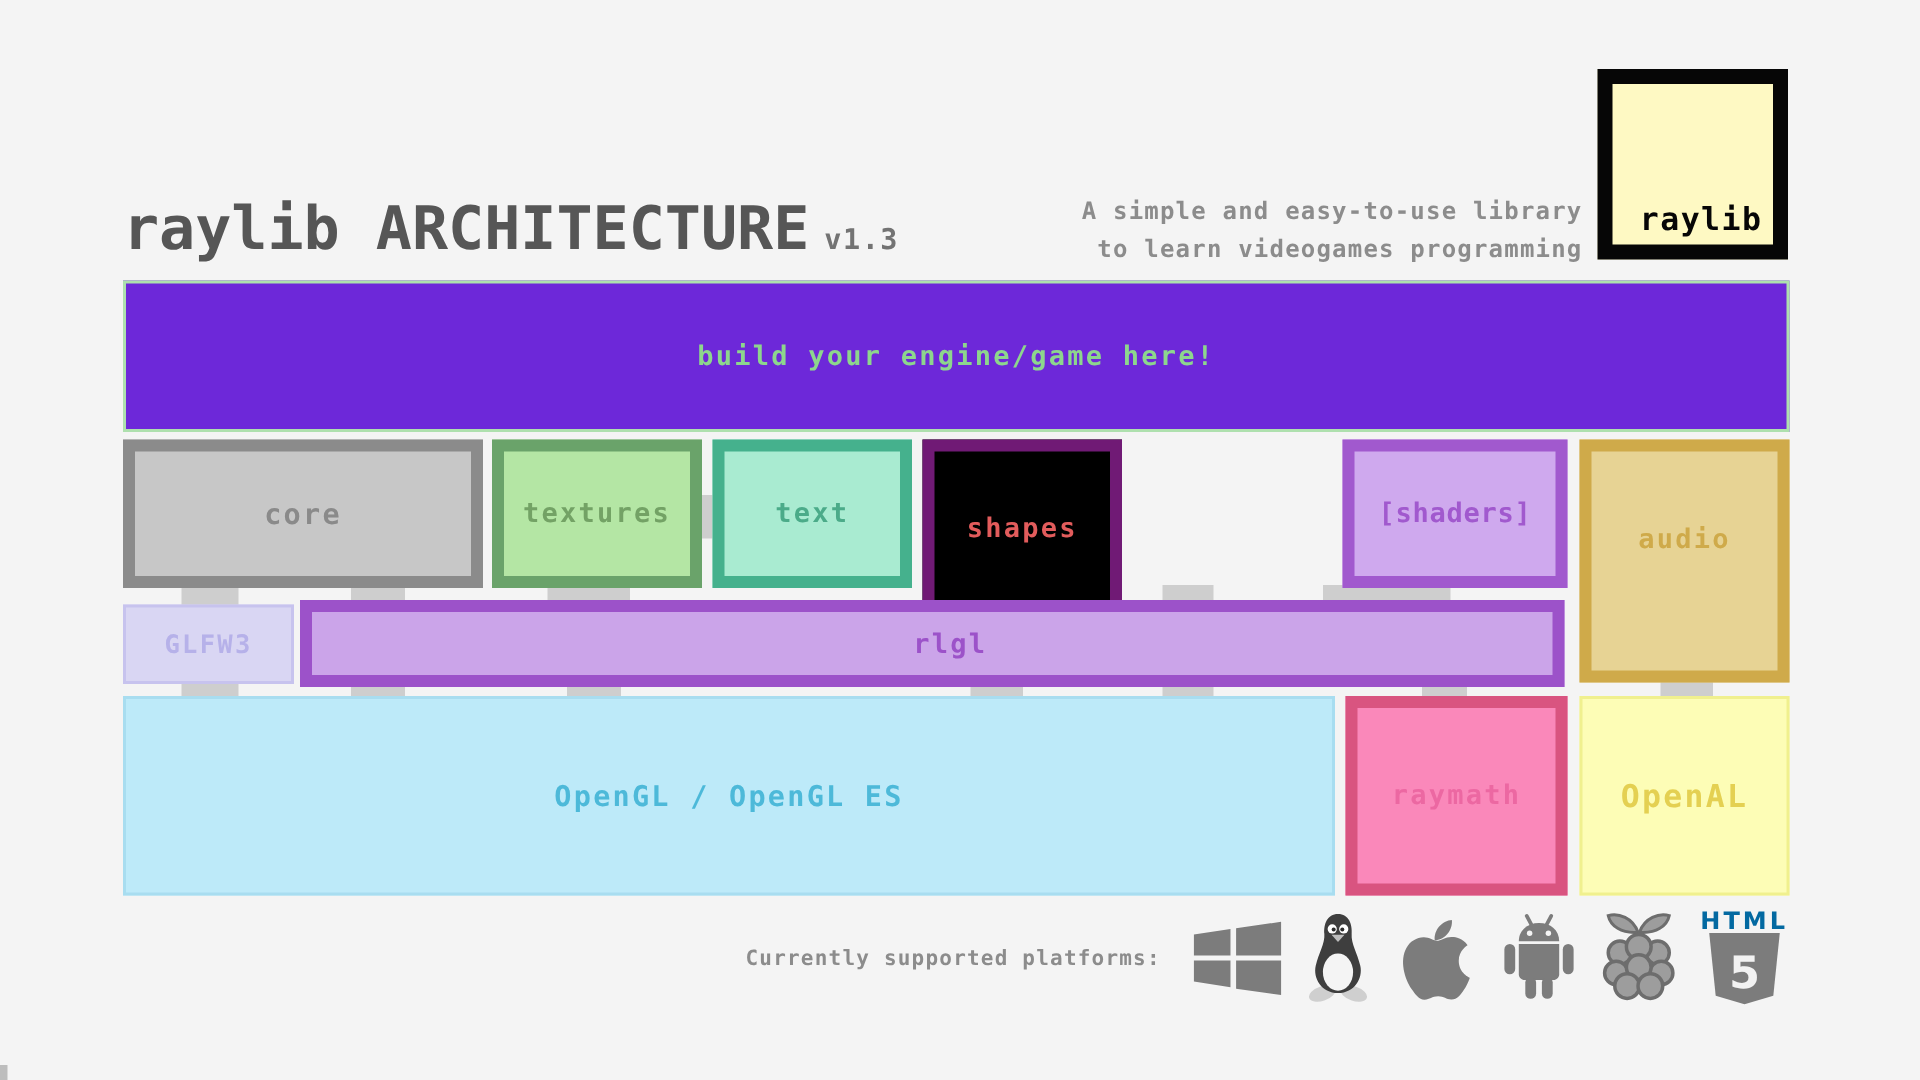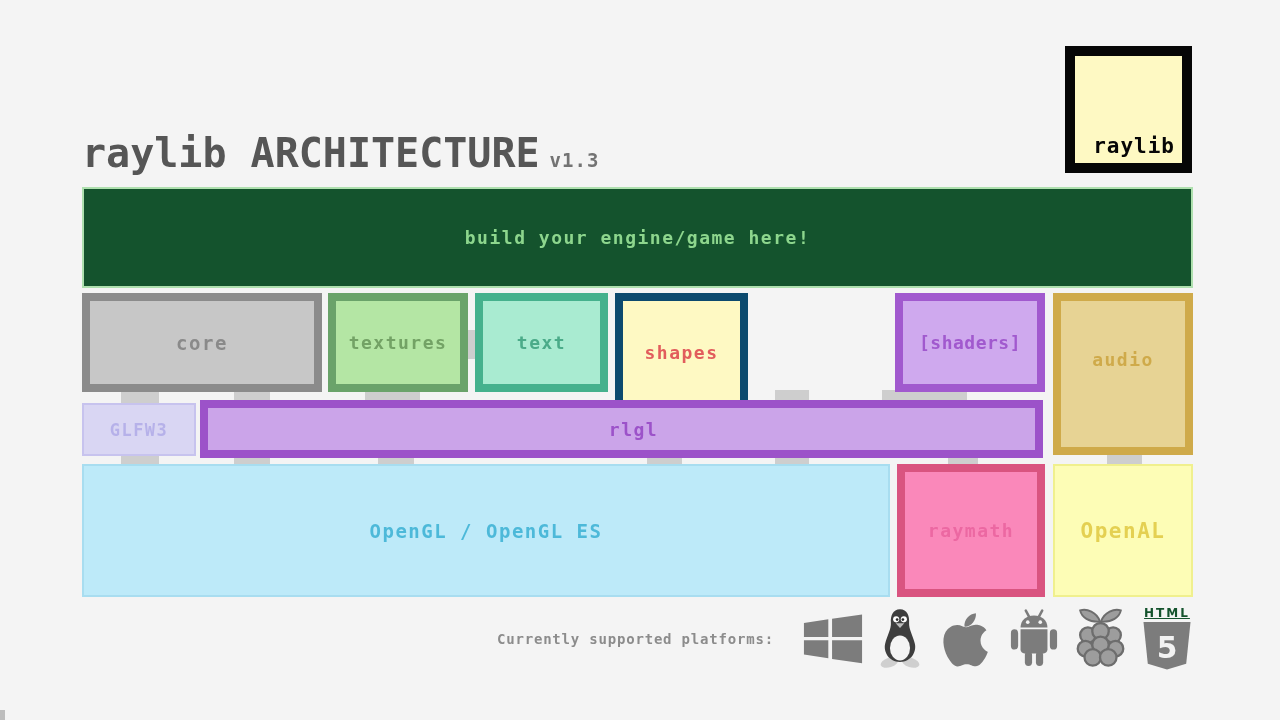--- a/index.html
+++ b/index.html
@@ -23,30 +23,30 @@
   }
   .logo span{
     position:absolute;right:7px;bottom:5px;font-size:21px;font-weight:bold;
     color:#060606;letter-spacing:1px;
   }
   
   .box{
     position:absolute;box-sizing:border-box;display:flex;align-items:center;
     justify-content:center;font-weight:bold;letter-spacing:1.5px;z-index:1;
   }
-  #engine{left:82px;top:187px;width:1111px;height:101px;background:#14532d;
+  #engine{left:82px;top:187px;width:1111px;height:101px;background:#6d28d9;
     border:2px solid #aee0ae;color:#8dd68d;font-size:18px;}
   #core{left:82px;top:293px;width:240px;height:99px;background:#c7c7c7;
     border:8px solid #8b8b8b;color:#8a8a8a;font-size:19px;}
   #textures{left:328px;top:293px;width:140px;height:99px;background:#b4e6a4;
     border:8px solid #6aa36a;color:#73a265;font-size:18px;}
   #textmod{left:475px;top:293px;width:133px;height:99px;background:#a9ebd1;
     border:8px solid #45b18d;color:#4bab89;font-size:18px;}
-  #shapes{left:615px;top:293px;width:133px;height:118px;background:#fef9c3;
-    border:8px solid #0c4a6e;color:#e25c5c;font-size:18px;}
+  #shapes{left:615px;top:293px;width:133px;height:118px;background:#000000;
+    border:8px solid #701a75;color:#e25c5c;font-size:18px;}
   #models{left:755px;top:293px;width:133px;height:99px;background:#a8d8ec;
     border:8px solid #5894ba;color:#5894ba;font-size:18px;}
   #shaders{left:895px;top:293px;width:150px;height:99px;background:#cfa9ee;
     border:8px solid #a159ce;color:#a159ce;font-size:18px;letter-spacing:0.5px;}
   #audio{left:1053px;top:293px;width:140px;height:162px;background:#e7d394;
     border:8px solid #cfaa4a;color:#cfaa4a;font-size:18px;
     align-items:flex-start;padding-top:48px;}
   #glfw3{left:82px;top:403px;width:114px;height:53px;background:#d9d6f3;
     border:2px solid #c7c3ee;color:#b6b1e9;font-size:17px;}
   #rlgl{left:200px;top:400px;width:843px;height:58px;background:#cba4e9;
@@ -77,32 +77,36 @@
   .platforms-label{
     position:absolute;left:497px;top:631px;font-size:14px;font-weight:bold;
     color:#8c8c8c;letter-spacing:0.8px;
   }
   .platform-icons{
     position:absolute;right:88px;top:601px;height:74px;display:flex;
     align-items:center;gap:14px;
   }
   .icon{display:flex;flex-direction:column;align-items:center;justify-content:center;}
   .html5-word{
-    font-family:"DejaVu Sans",sans-serif;font-weight:bold;font-size:12px;
-    color:#14532d;letter-spacing:2px;line-height:13px;margin-bottom:2px;text-decoration:underline;
+    font-family:"DejaVu Sans",sans-serif;font-weight:bold;font-size:16px;
+    color:#0369a1;letter-spacing:2px;line-height:13px;margin-bottom:2px;
   }
   .artifact{position:absolute;left:0;top:710px;width:5px;height:10px;background:#bdbdbd;}
 </style>
 </head>
 <body>
 
 <div class="canvas">
 
   <div class="title">
     <span>raylib ARCHITECTURE</span><span class="version">v1.3</span>
+  </div>
+  <div class="tagline">
+    <div>A simple and easy-to-use library</div>
+    <div>to learn videogames programming</div>
   </div>
   <div class="logo">
     <span>raylib</span>
   </div>
 
   <div class="tab t1"></div>
   <div class="tab t2"></div>
   <div class="tab t3"></div>
   <div class="tab t4"></div>
   <div class="tab t5"></div>

